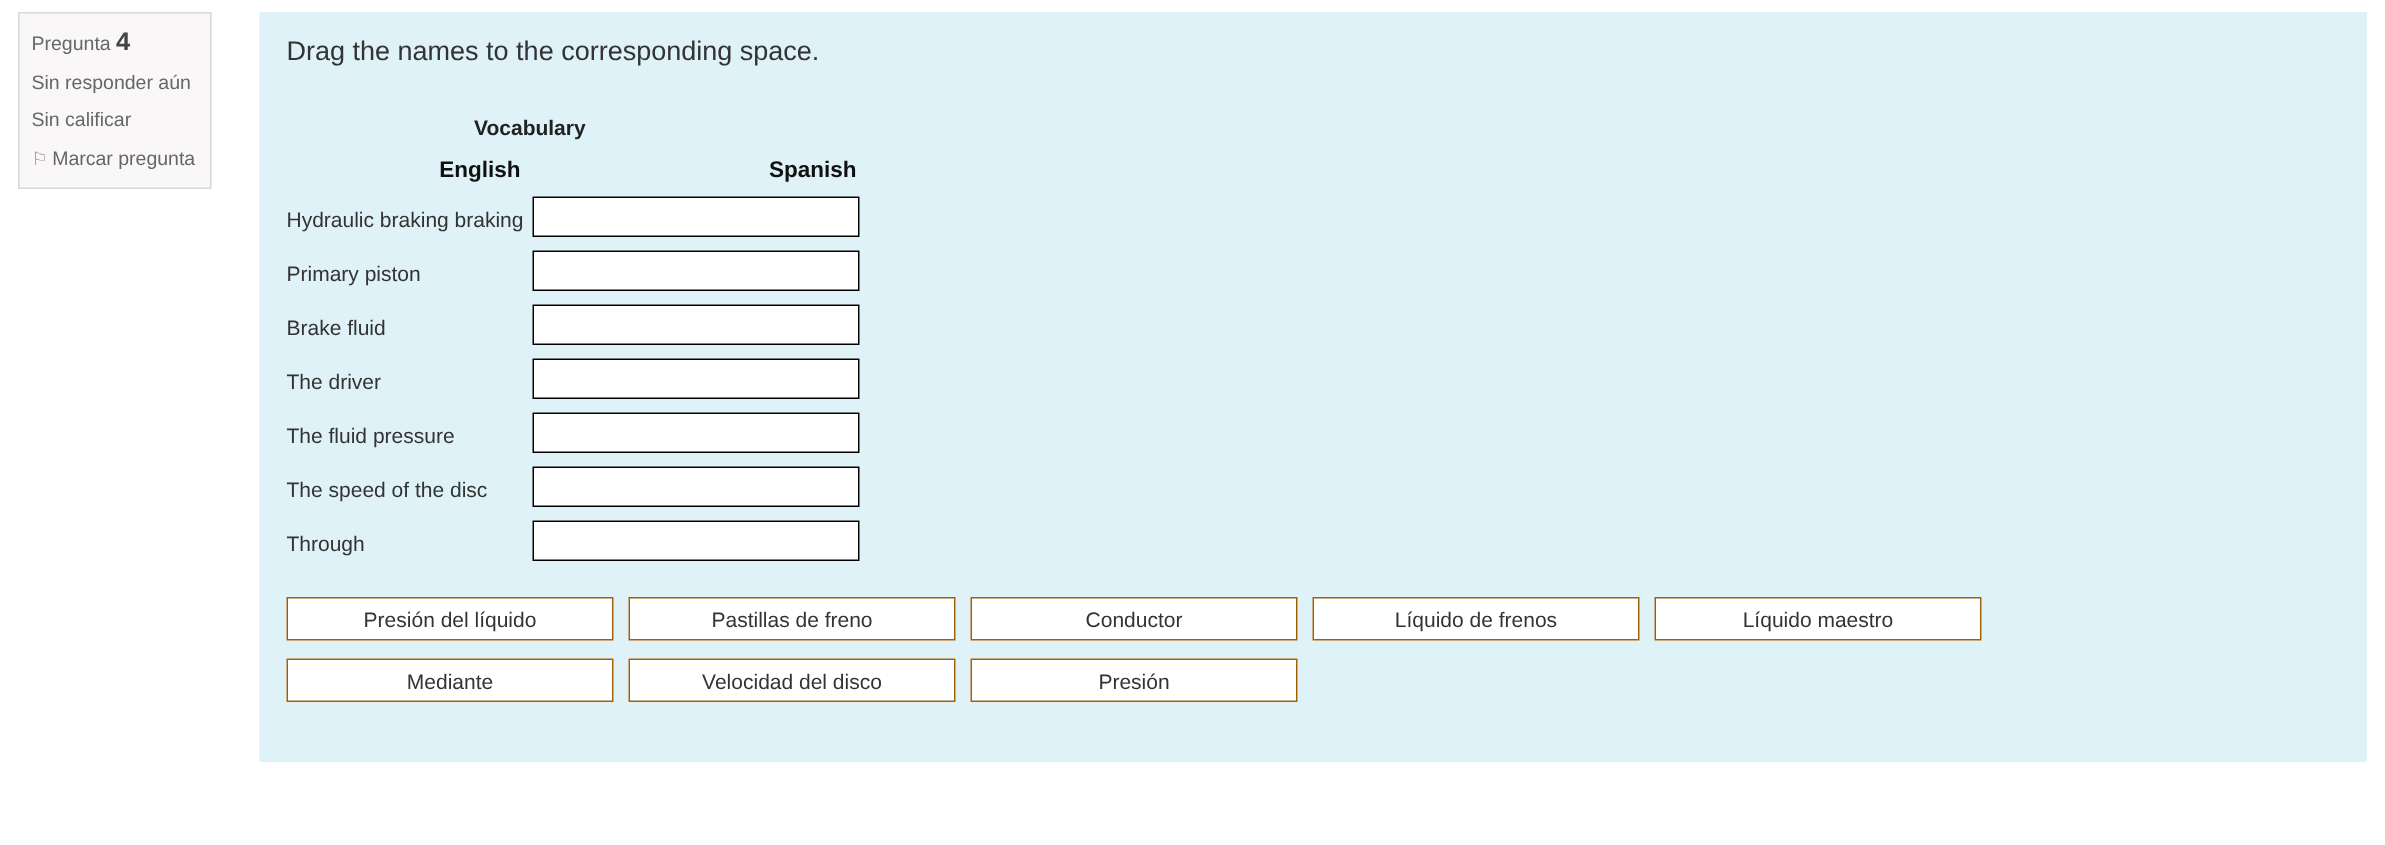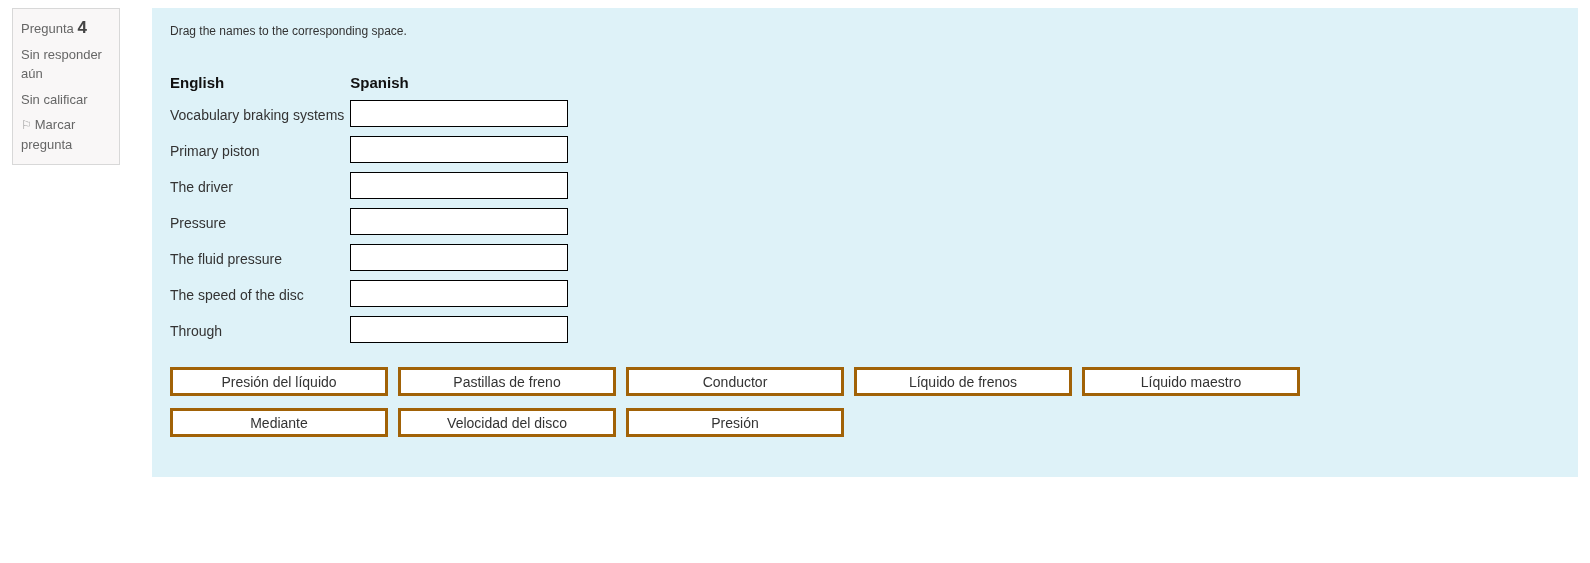--- a/index.html
+++ b/index.html
@@ -14,21 +14,21 @@
       background: #fff;
       width: 1590px;
     }
     .page-wrap {
       display: flex;
       align-items: flex-start;
       padding: 8px 12px;
       gap: 32px;
     }
     .info-box {
-      width: 108px;
+      width: 129px;
       flex-shrink: 0;
       background: #f9f7f7;
       border: 1px solid #d8d8d8;
       padding: 6px 8px 10px 8px;
       color: #666;
       font-size: 13px;
       line-height: 1.5;
     }
     .info-box .qnum-line {
       margin-bottom: 4px;
@@ -55,36 +55,36 @@
       font-size: 12px;
     }
     .question-panel {
       flex: 1;
       background: #def2f8;
       padding: 16px 18px 28px 18px;
       color: #333;
     }
     .qtext {
       margin-bottom: 32px;
-      font-size: 12px;
+      font-size: 18px;
       color: #333;
     }
     .vocab-title {
       font-weight: bold;
       margin-left: 125px;
       margin-bottom: 8px;
       font-size: 14px;
       color: #222;
     }
     table.vocab {
       border-collapse: collapse;
       margin-bottom: 18px;
     }
     table.vocab th {
-      text-align: left;
+      text-align: right;
       font-weight: bold;
       color: #111;
       font-size: 15px;
       padding: 4px 8px 6px 0;
     }
     table.vocab td {
       padding: 3px 6px 3px 0;
       vertical-align: middle;
       color: #333;
       font-size: 14px;
@@ -99,21 +99,21 @@
     .drag-row {
       display: flex;
       flex-wrap: wrap;
       gap: 10px;
       margin-bottom: 12px;
     }
     .drag-item {
       width: 218px;
       height: 29px;
       background: #fff;
-      border: 3px solid #a16207;
+      border: 1px solid #a16207;
       display: flex;
       align-items: center;
       justify-content: center;
       font-size: 14px;
       color: #333;
       cursor: move;
     }
   </style>
 </head>
 <body>
@@ -127,41 +127,42 @@
     <div class="state1">Sin responder aún</div>
     <div class="state2">Sin calificar</div>
     <div class="flag-link">
       <span class="flag-icon">⚐</span><span>Marcar pregunta</span>
     </div>
   </div>
 
   <div class="question-panel">
     <div class="qtext">Drag the names to the corresponding space.</div>
 
+    <div class="vocab-title">Vocabulary</div>
 
     <table class="vocab">
       <tbody>
           <tr>
         <th>English</th>
         <th>Spanish</th>
       </tr>
       <tr>
-        <td>Vocabulary braking systems</td>
+        <td>Hydraulic braking braking</td>
         <td><div class="dropzone"></div></td>
       </tr>
       <tr>
         <td>Primary piston</td>
         <td><div class="dropzone"></div></td>
       </tr>
       <tr>
-        <td>The driver</td>
+        <td>Brake fluid</td>
         <td><div class="dropzone"></div></td>
       </tr>
       <tr>
-        <td>Pressure</td>
+        <td>The driver</td>
         <td><div class="dropzone"></div></td>
       </tr>
       <tr>
         <td>The fluid pressure</td>
         <td><div class="dropzone"></div></td>
       </tr>
       <tr>
         <td>The speed of the disc</td>
         <td><div class="dropzone"></div></td>
       </tr>

